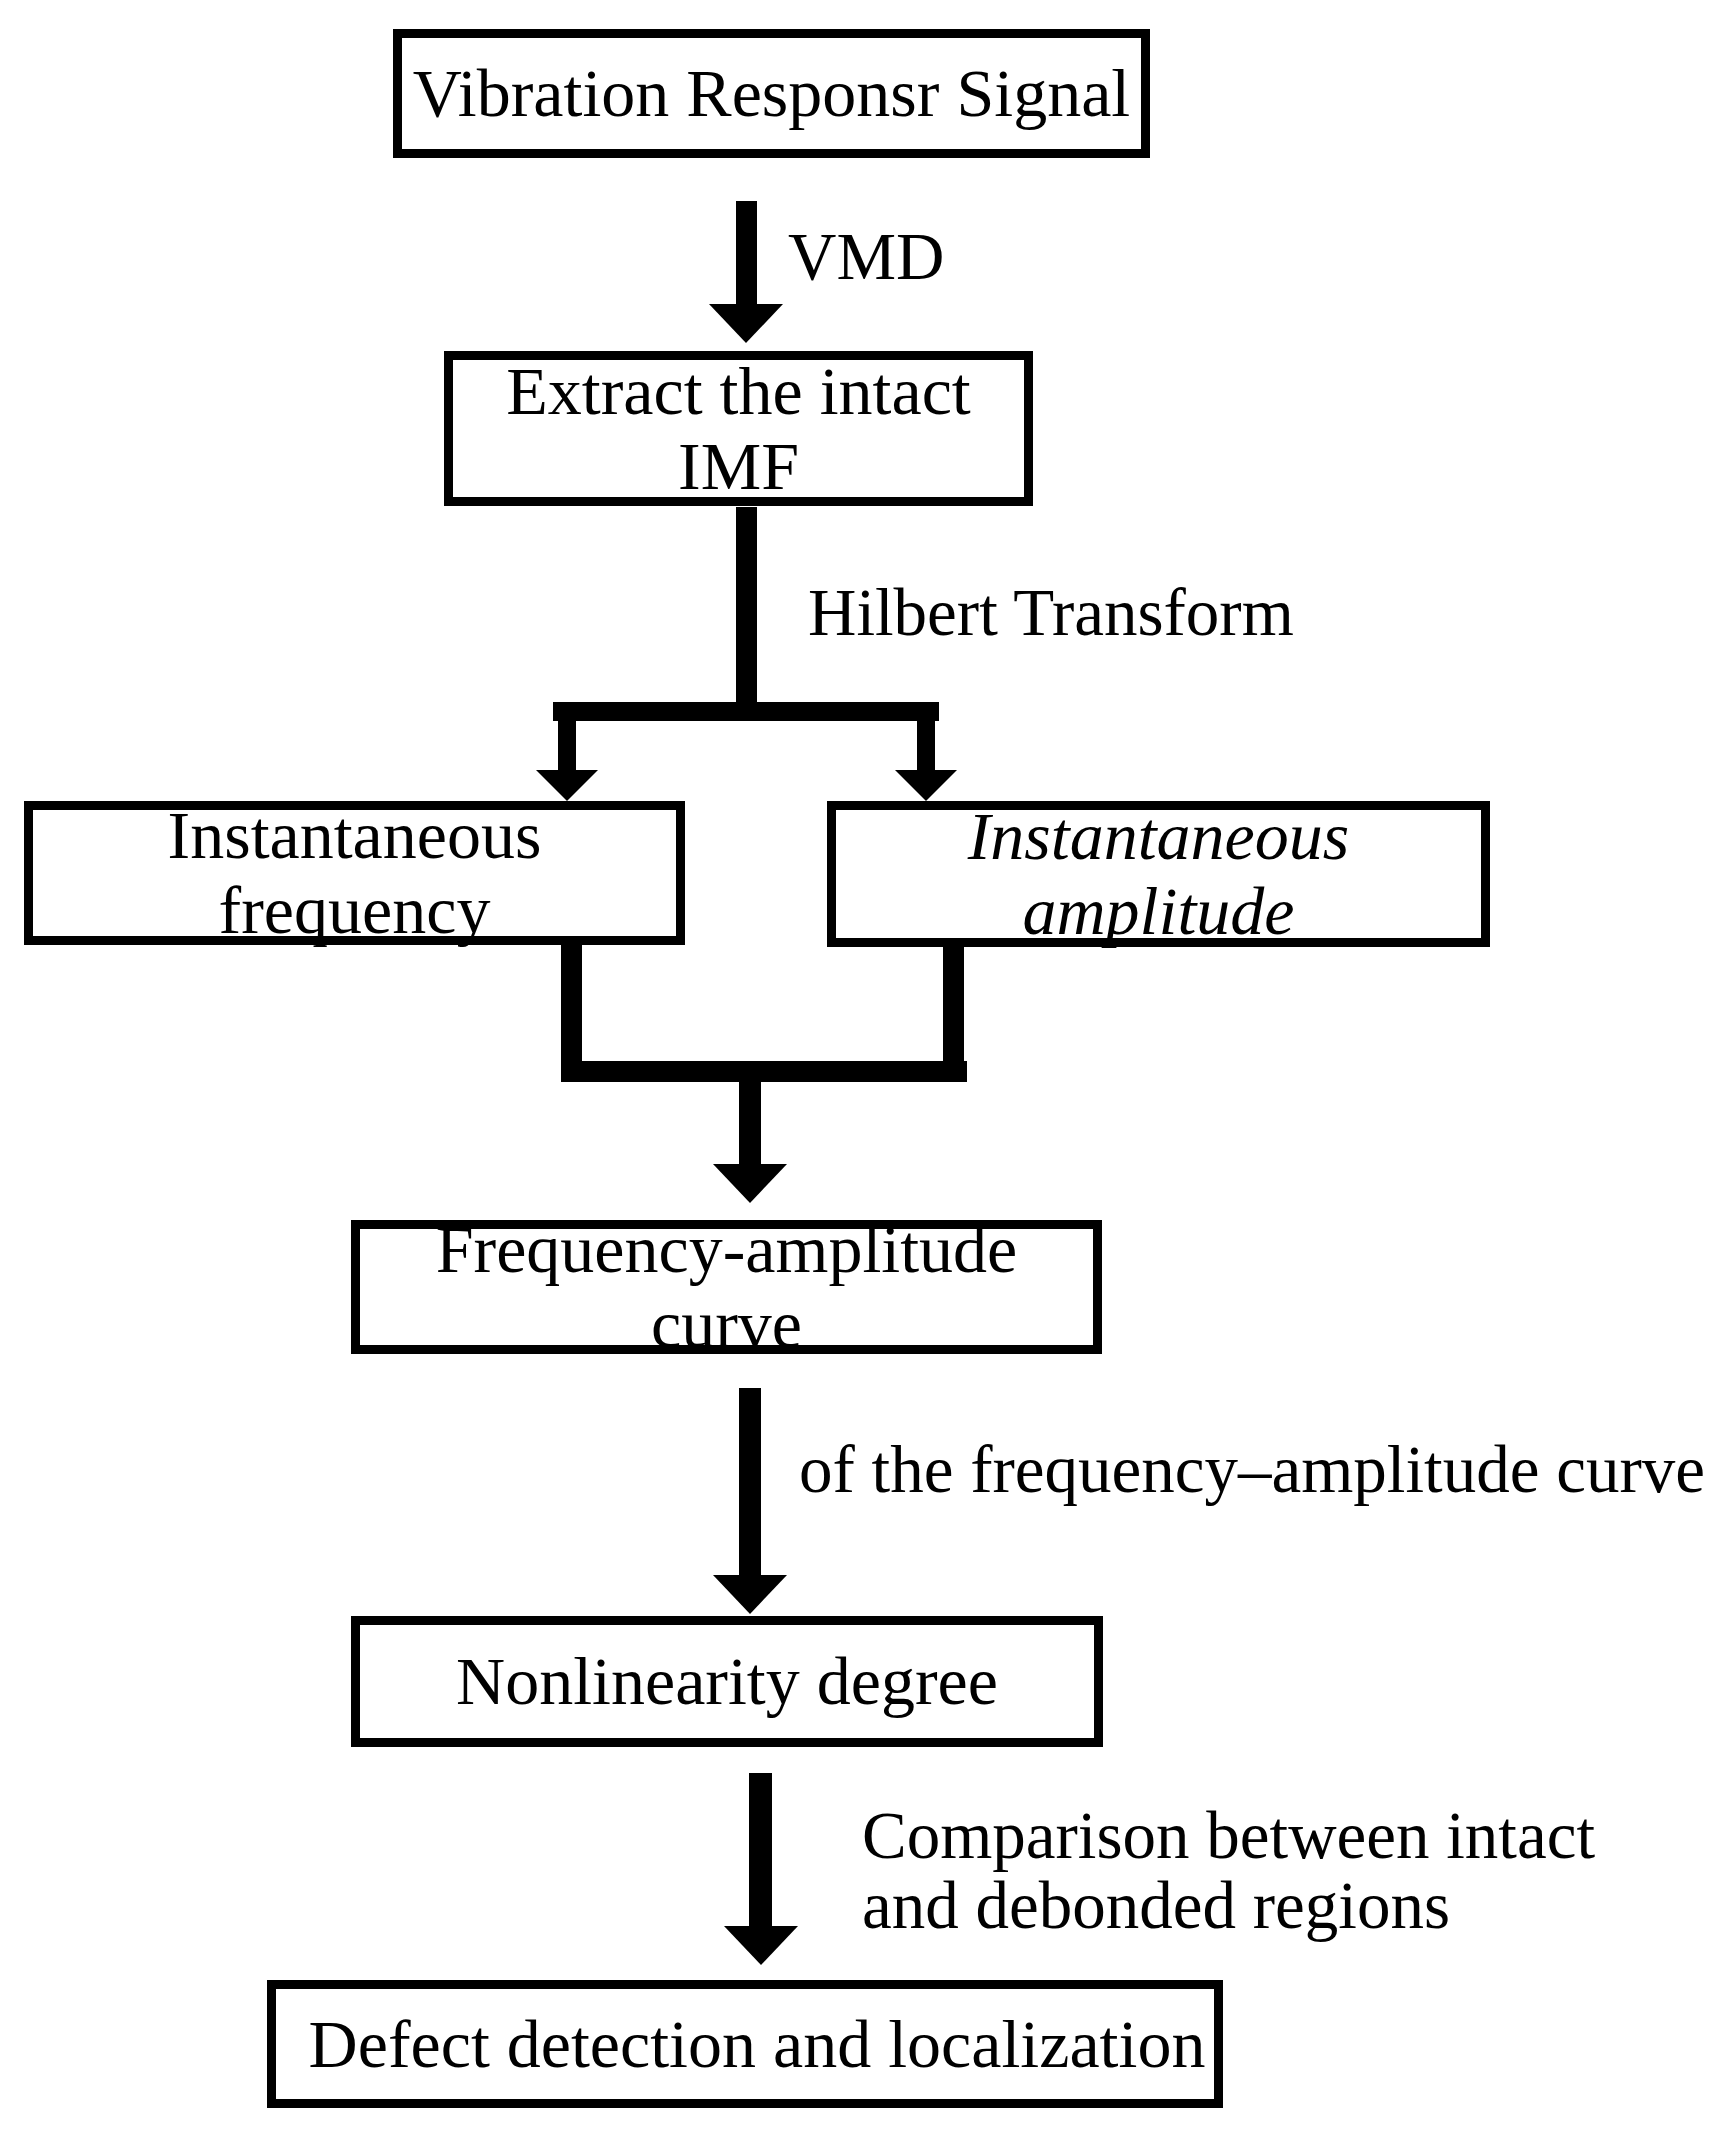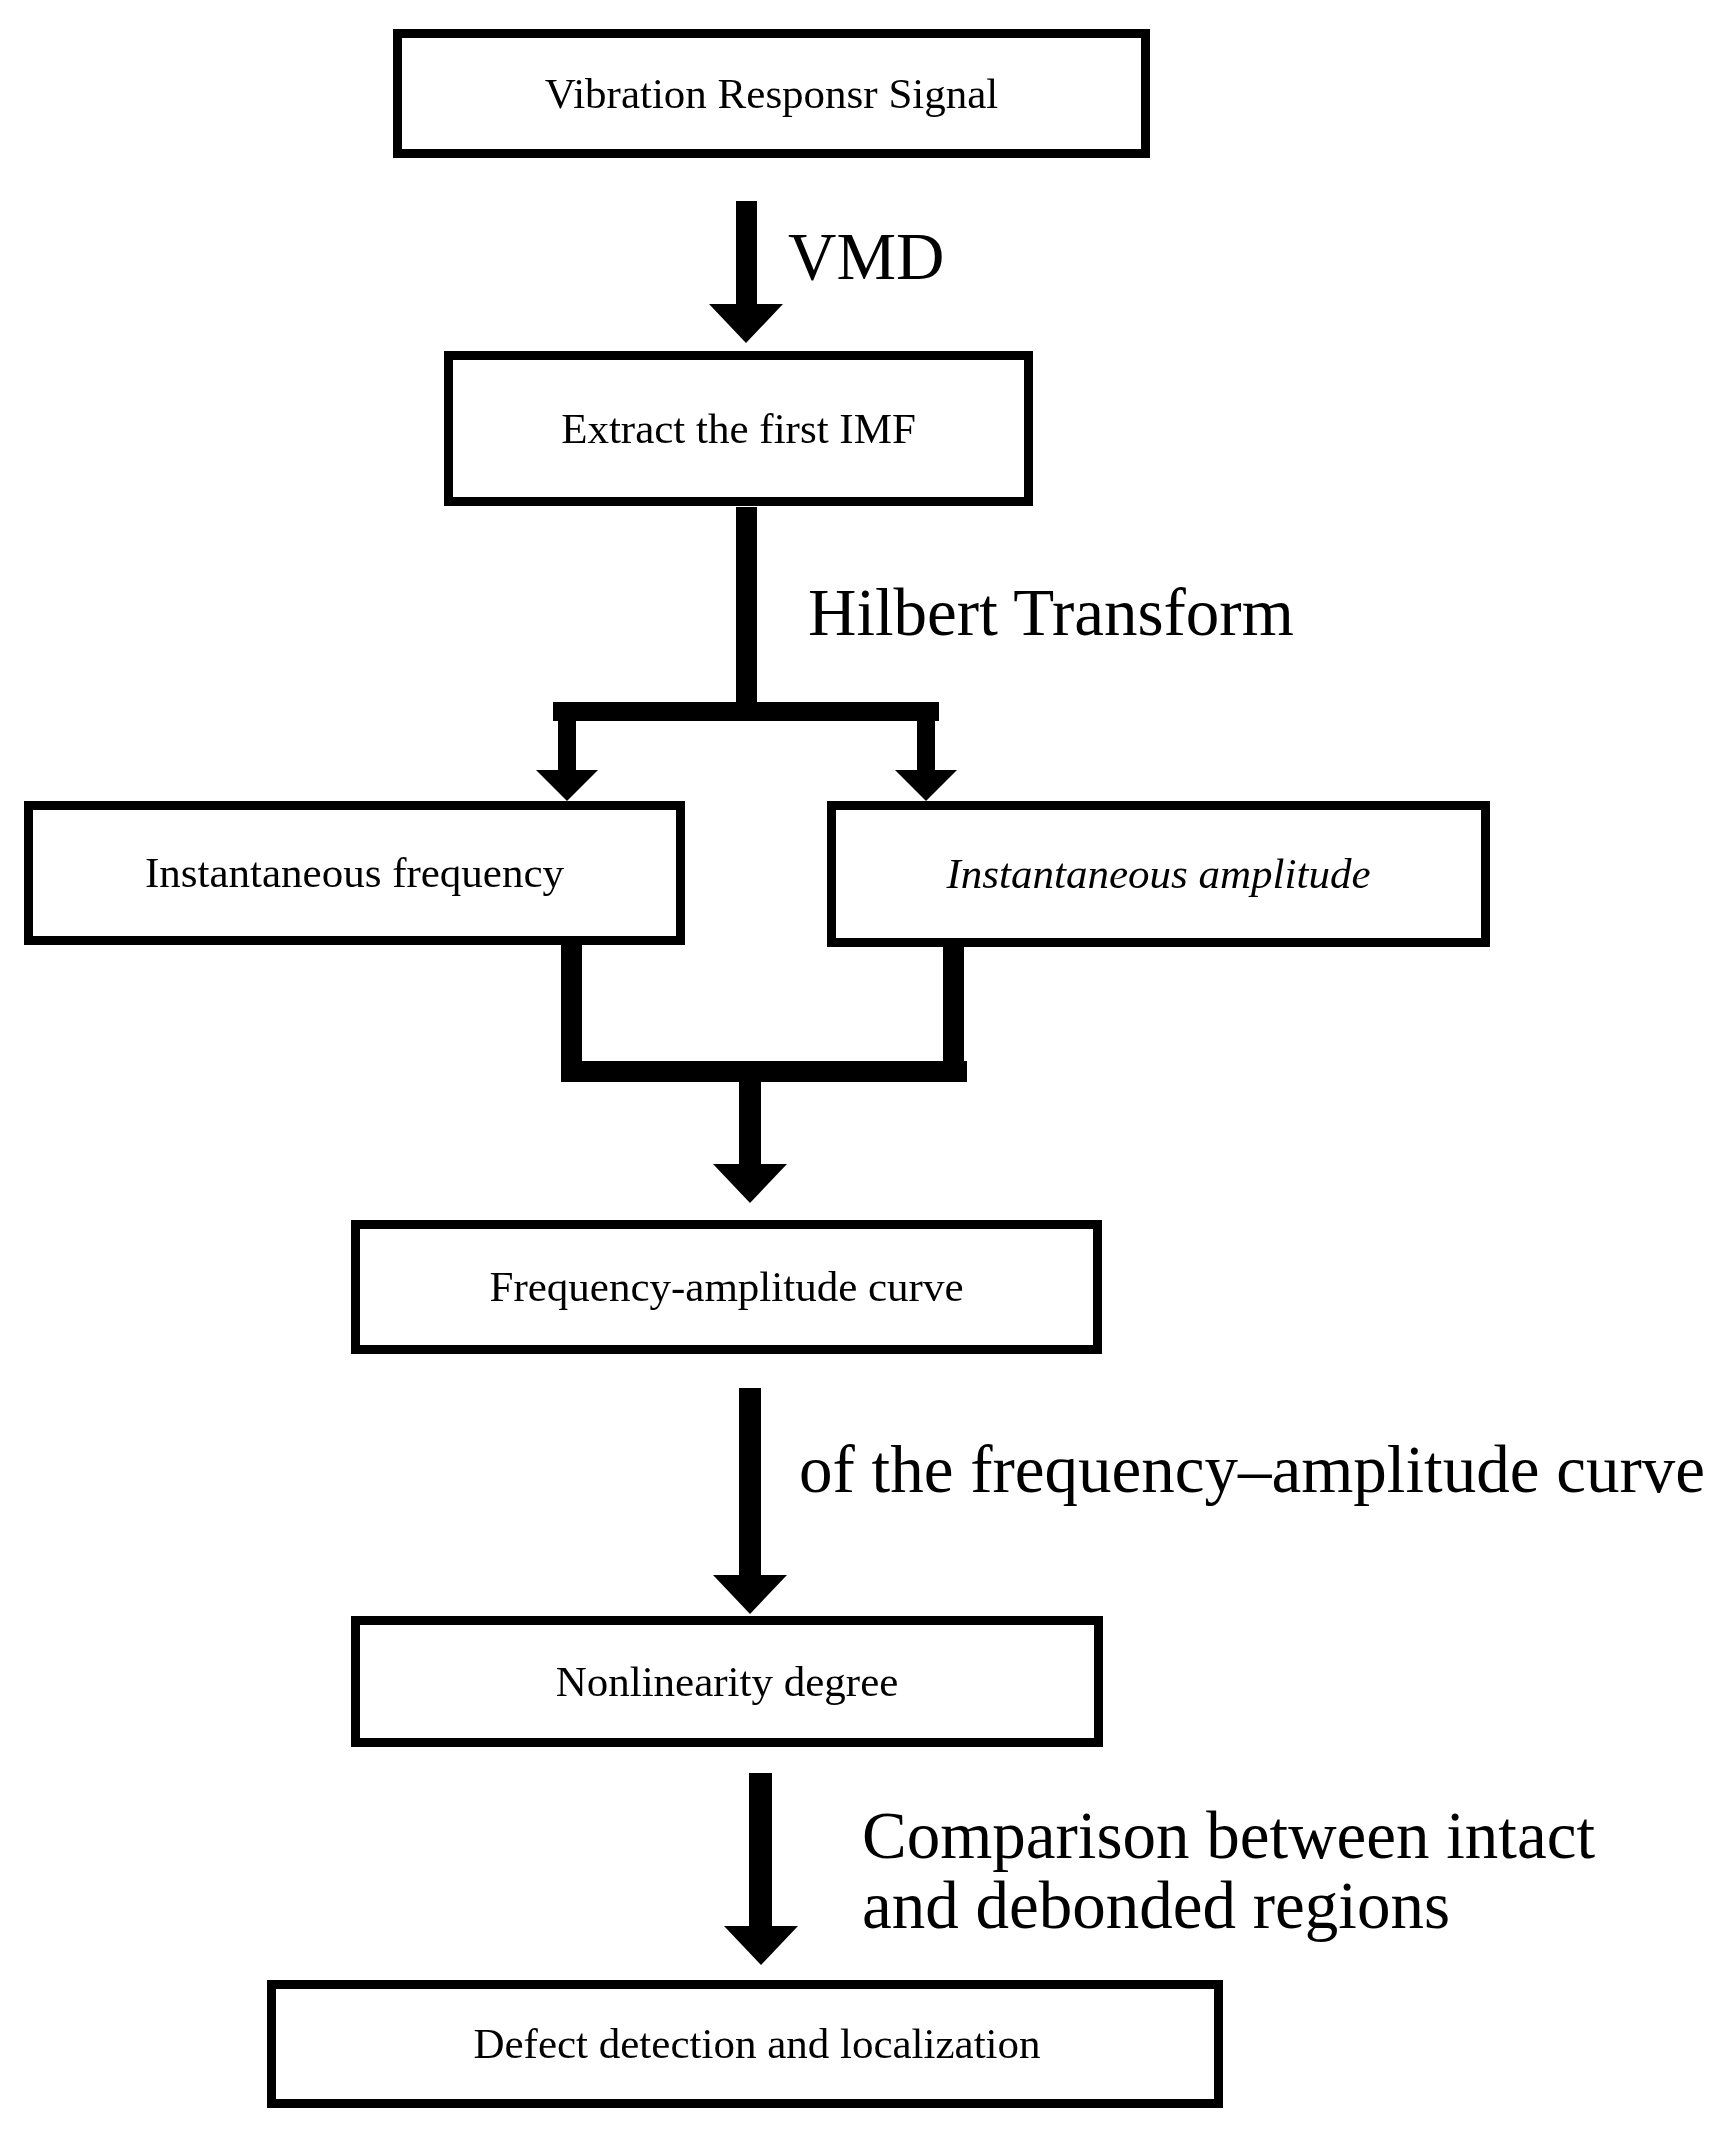--- a/index.html
+++ b/index.html
@@ -13,21 +13,21 @@
     overflow: hidden;
   }
   .node {
     position: absolute;
     border: 9.7px solid #000000;
     background: #ffffff;
     display: flex;
     align-items: center;
     justify-content: center;
     text-align: center;
-    font-size: 43px;
+    font-size: 68px;
     line-height: 1.1;
     color: #000000;
     box-sizing: border-box;
   }
   .stroke {
     position: absolute;
     background: #000000;
   }
   .ahead {
     position: absolute;
@@ -53,21 +53,21 @@
 </head>
 <body>
 
 <div id="canvas">
 
   <div class="node" style="left:393px; top:29px;  width:757px; height:129px;">
     <span>Vibration Responsr Signal</span>
   </div>
 
   <div class="node" style="left:444px; top:351px; width:589px; height:155px;">
-    <span>Extract the first IMF</span>
+    <span>Extract the intact IMF</span>
   </div>
 
   <div class="node" style="left:24px;  top:801px; width:661px; height:144px;">
     <span>Instantaneous frequency</span>
   </div>
 
   <div class="node" style="left:827px; top:801px; width:663px; height:146px;font-style:italic;">
     <span>Instantaneous amplitude</span>
   </div>
 

